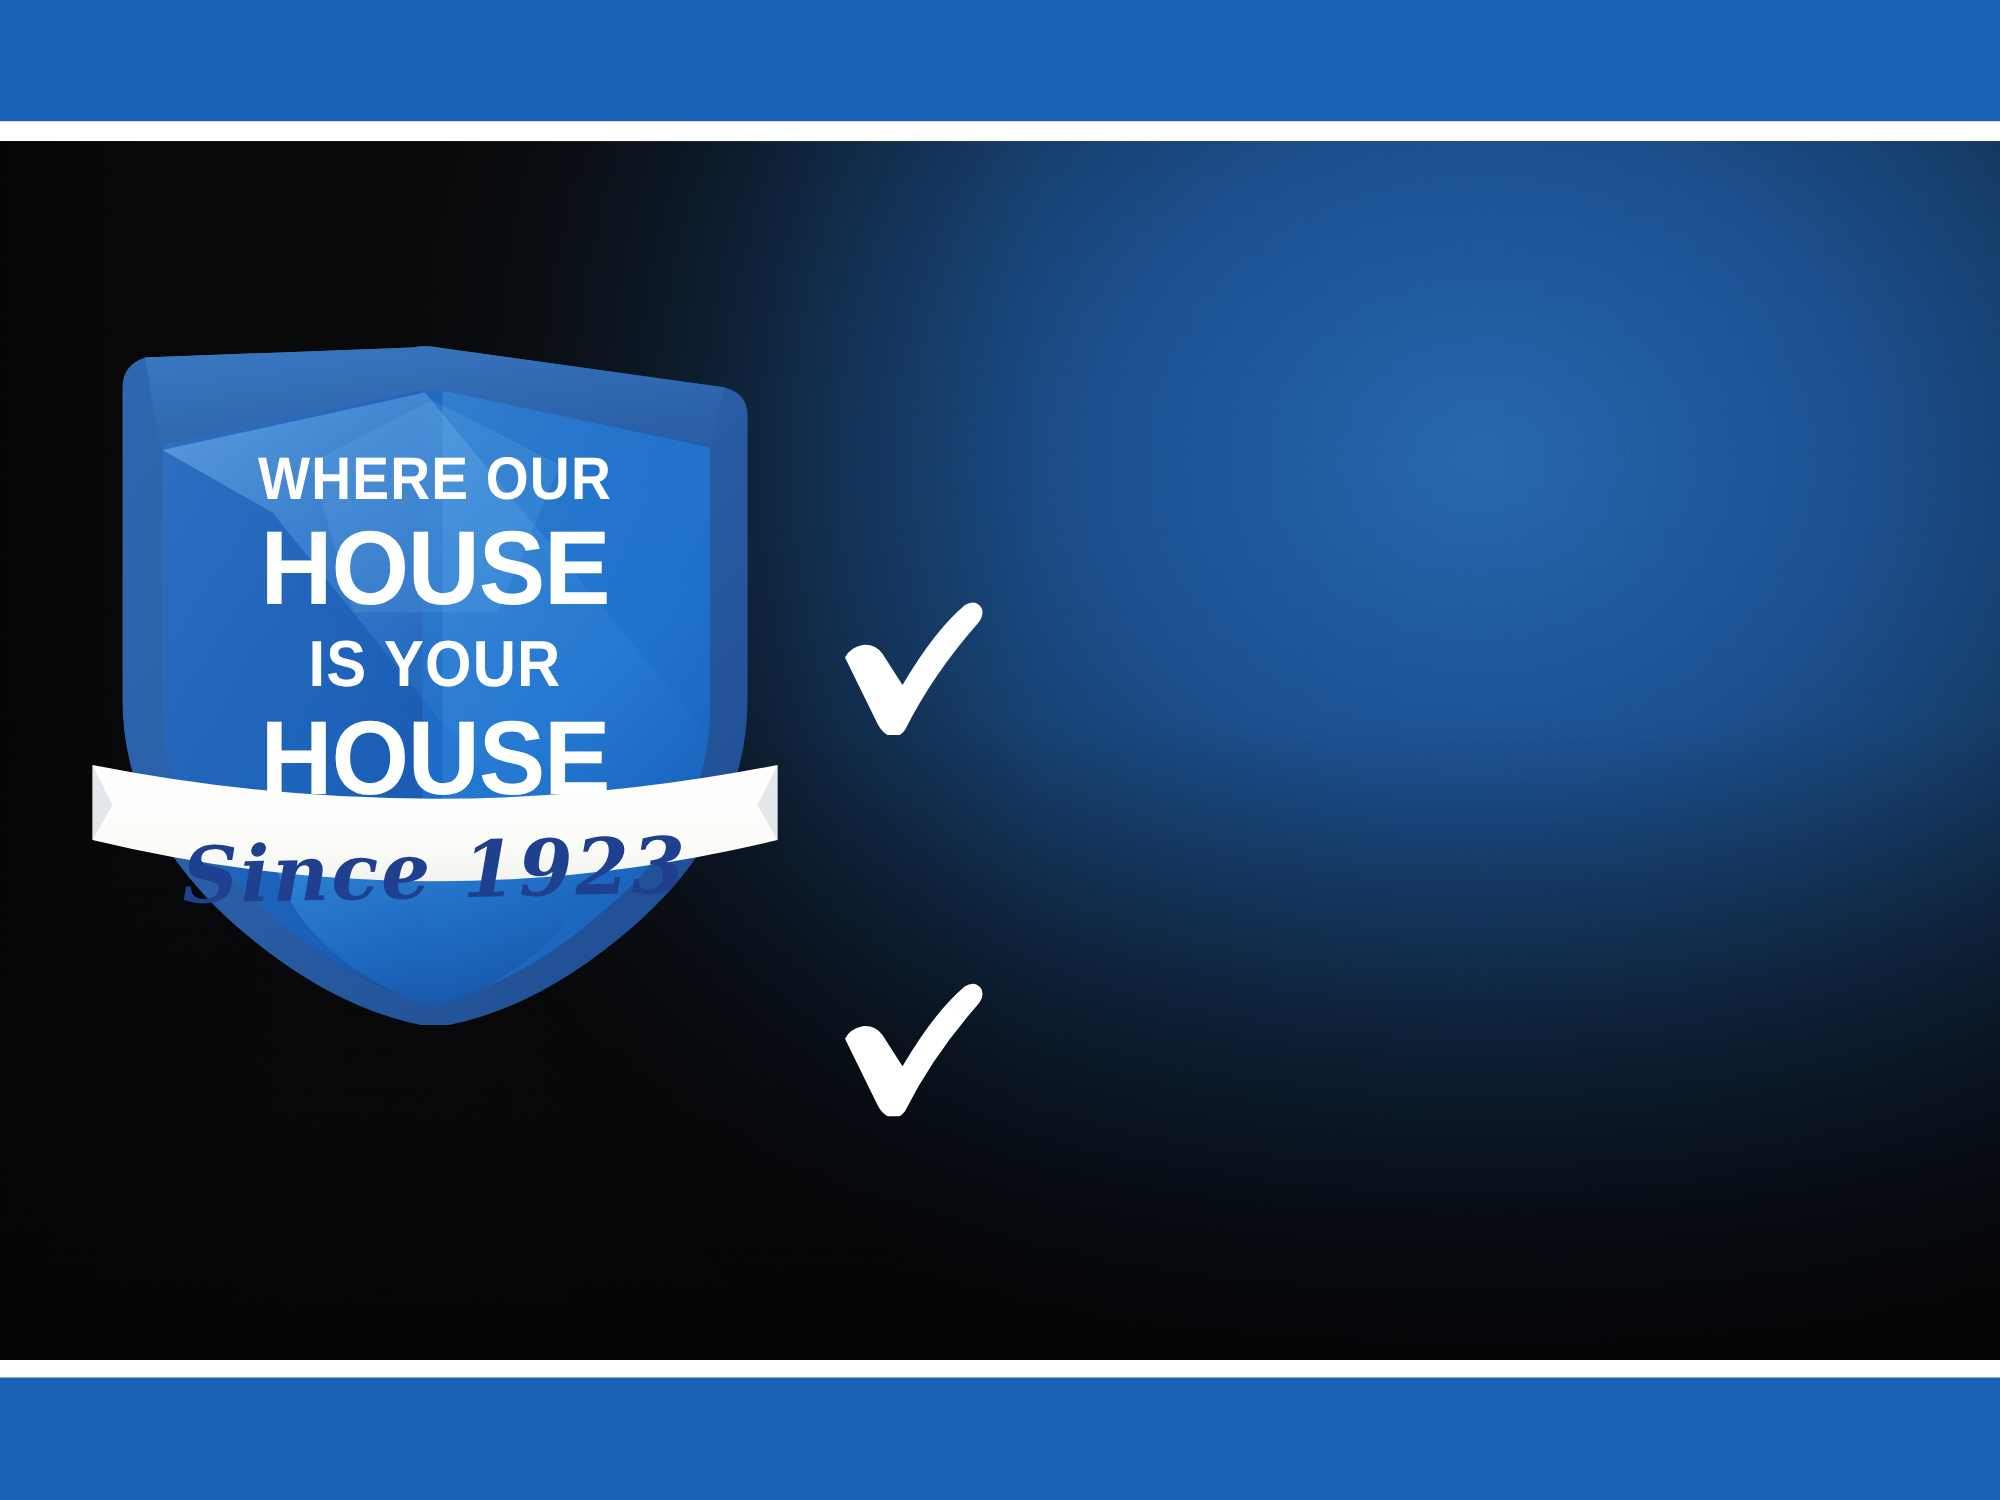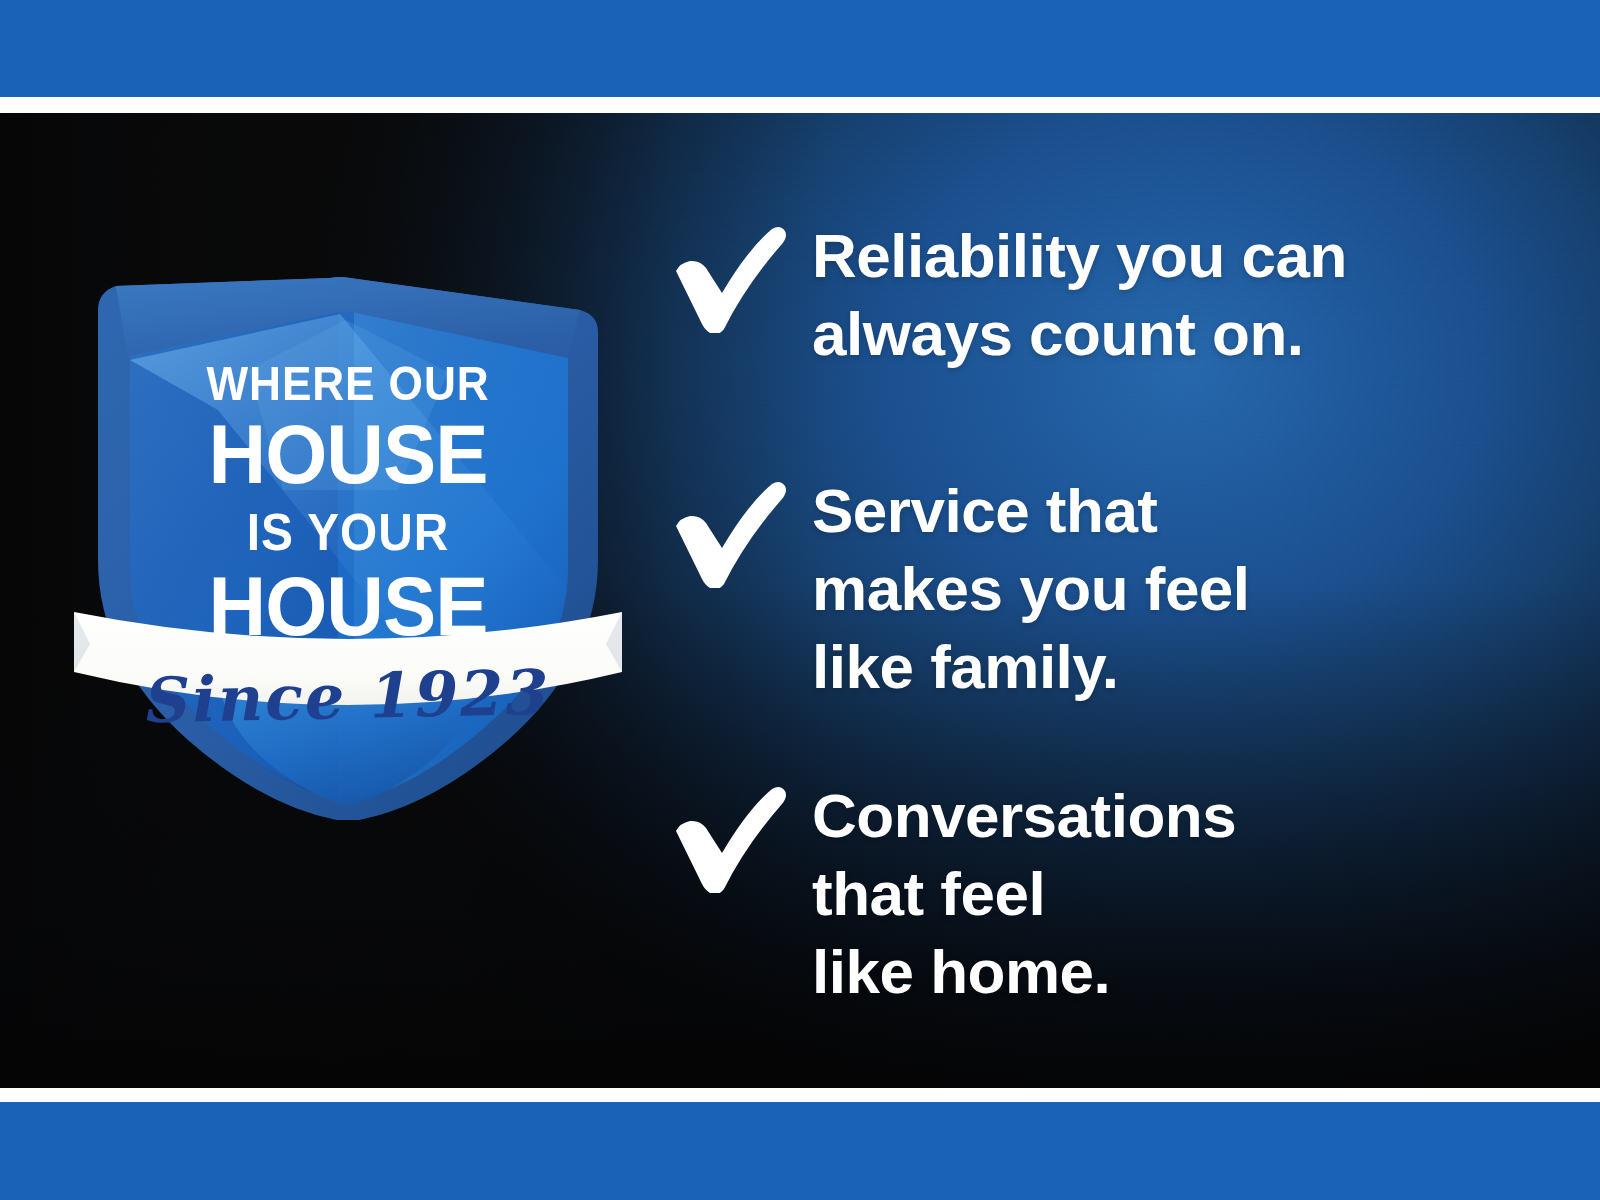--- a/index.html
+++ b/index.html
@@ -274,55 +274,38 @@
 
     <div class="shield-text ln-where">Where Our</div>
     <div class="shield-text ln-house1">House</div>
     <div class="shield-text ln-isyour">Is Your</div>
     <div class="shield-text ln-house2">House</div>
     <div class="ln-since">Since 1923</div>
   </div>
 
   <div class="bullets">
 
-    <div class="bullet bullet-1">
-      <span class="check-icon">
-        <svg viewBox="0 0 130 120" xmlns="http://www.w3.org/2000/svg">
-          <path d="M16 58 Q20 50 30 48 Q40 47 46 55 L62 80 Q88 36 112 16
-                   Q120 11 125 18 Q128 24 122 31 Q86 72 64 116
-                   Q58 124 50 120 Q45 117 42 111 Z" fill="#ffffff"></path>
-        </svg>
-      </span>
-      <span class="bullet-text">Reliability you can
-always count on.</span>
-    </div>
 
     <div class="bullet bullet-2">
       <span class="check-icon">
         <svg viewBox="0 0 130 120" xmlns="http://www.w3.org/2000/svg">
           <path d="M16 58 Q20 50 30 48 Q40 47 46 55 L62 80 Q88 36 112 16
                    Q120 11 125 18 Q128 24 122 31 Q86 72 64 116
                    Q58 124 50 120 Q45 117 42 111 Z" fill="#ffffff"></path>
         </svg>
       </span>
-      <span class="bullet-text">Service that
-makes you feel
-like family.</span>
     </div>
 
     <div class="bullet bullet-3">
       <span class="check-icon">
         <svg viewBox="0 0 130 120" xmlns="http://www.w3.org/2000/svg">
           <path d="M16 58 Q20 50 30 48 Q40 47 46 55 L62 80 Q88 36 112 16
                    Q120 11 125 18 Q128 24 122 31 Q86 72 64 116
                    Q58 124 50 120 Q45 117 42 111 Z" fill="#ffffff"></path>
         </svg>
       </span>
-      <span class="bullet-text">Conversations
-that feel
-like home.</span>
     </div>
 
   </div>
 
   <div class="bar bar-bottom"></div>
 
 </div>
 
 </body></html>

